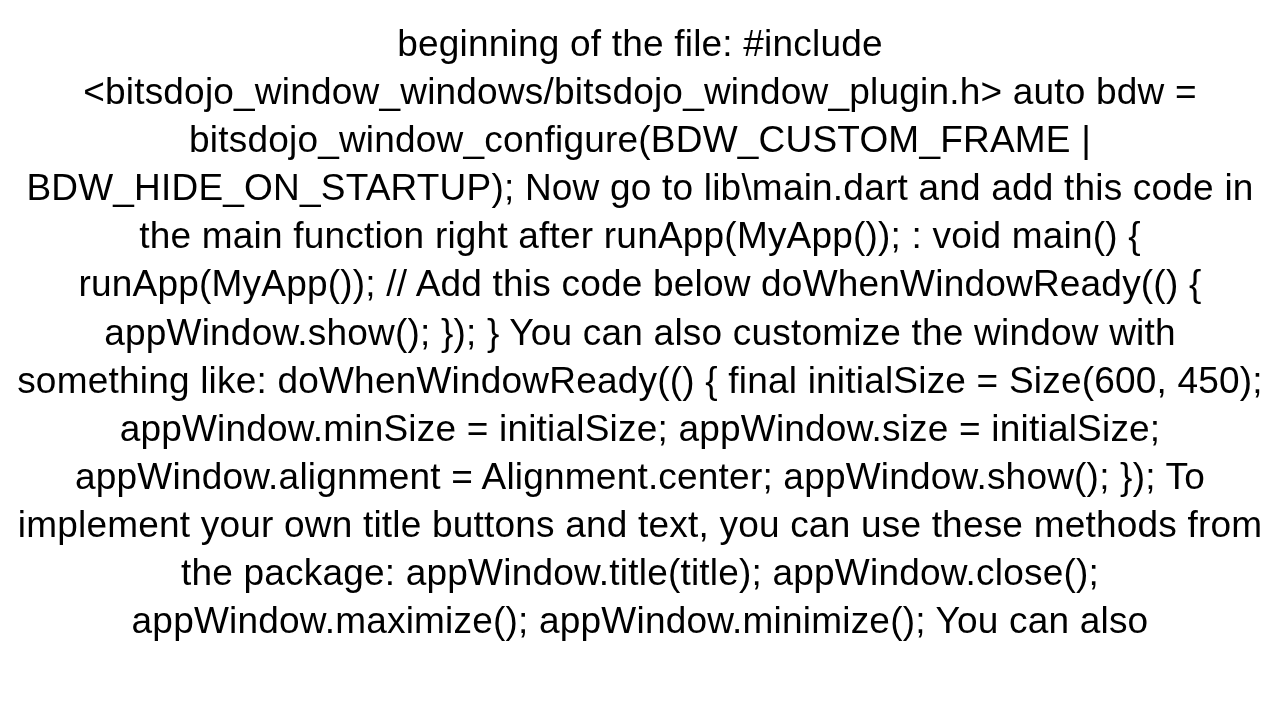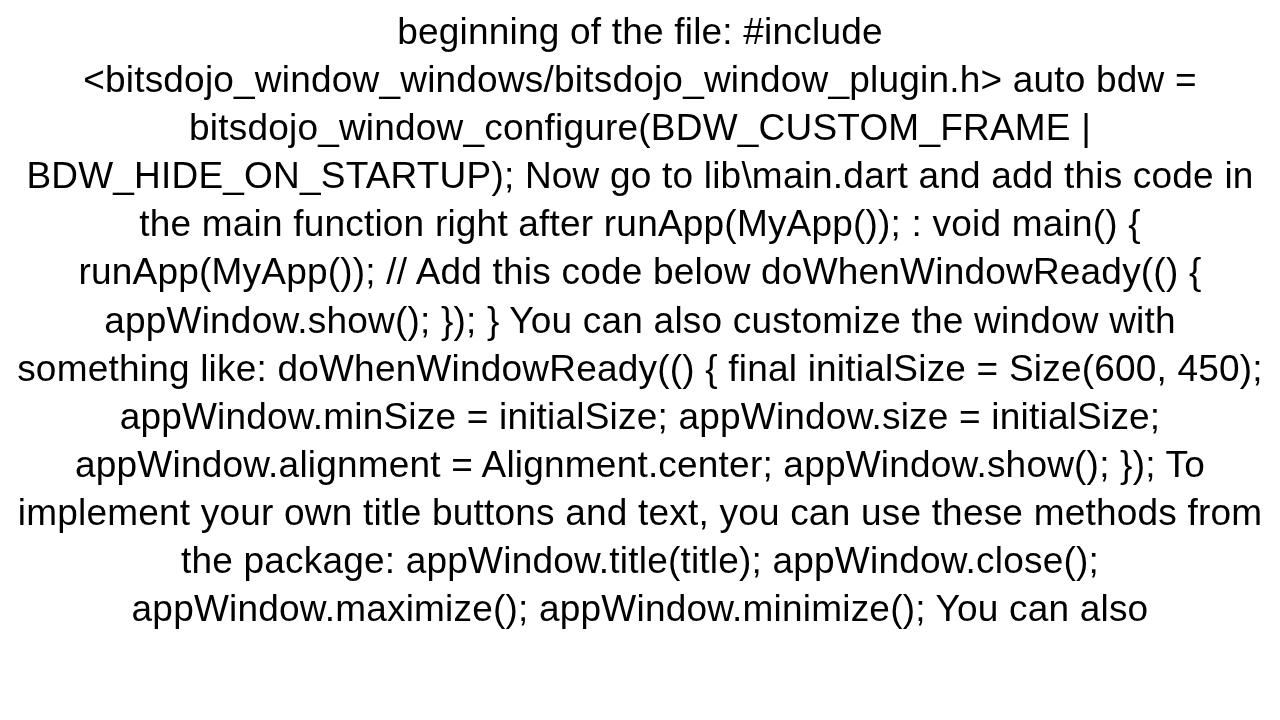--- a/index.html
+++ b/index.html
@@ -9,21 +9,21 @@
     }
     body {
       width: 1280px;
       height: 720px;
       background: #ffffff;
       font-family: Arial, Helvetica, sans-serif;
       overflow: hidden;
     }
     .content {
       width: 1280px;
-      padding: 8px 14px 0 14px;
+      padding: 20px 14px 0 14px;
       text-align: center;
       font-size: 37px;
       line-height: 1.3;
       color: #000000;
       letter-spacing: 0.2px;
     }
   </style>
 </head>
 <body>
 

